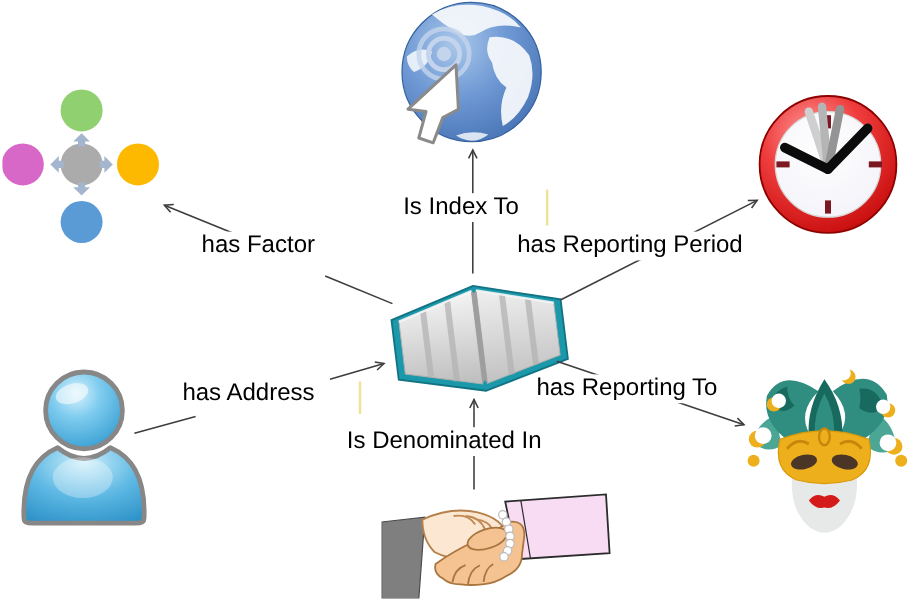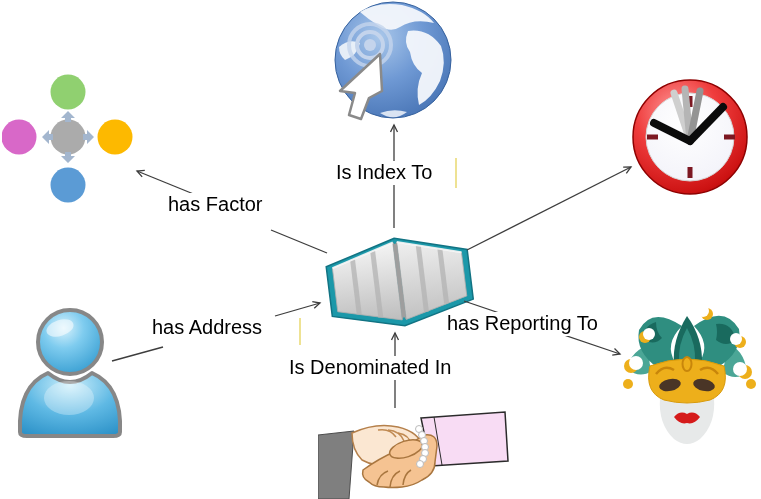--- a/index.html
+++ b/index.html
@@ -209,20 +209,21 @@
       <line x1="467" y1="250" x2="631" y2="167" marker-end="url(#ah)"></line>
       <line x1="112" y1="361" x2="163" y2="347"></line>
       <line x1="275" y1="316" x2="320" y2="303" marker-end="url(#ah)"></line>
       <line x1="395" y1="408" x2="395" y2="333" marker-end="url(#ah)"></line>
       <line x1="464" y1="301" x2="620" y2="354" marker-end="url(#ah)"></line>
     </g>
   </svg>
 
   <div class="rel-label" style="left:165px;top:193px;text-align:right;">has Factor</div>
   <div class="rel-label" style="left:333px;top:161px;">Is Index To</div>
+  <div class="rel-label" style="left:428px;top:193px;">has Reporting Period</div>
   <div class="rel-label" style="left:149px;top:316px;">has Address</div>
   <div class="rel-label" style="left:286px;top:356px;text-align:center;">Is Denominated In</div>
   <div class="rel-label" style="left:444px;top:312px;">has Reporting To</div>
 
   <div class="caret" style="left:455px;top:158px;height:30px;"></div>
   <div class="caret" style="left:299px;top:318px;height:27px;"></div>
 
 </div>
 
 </body></html>

